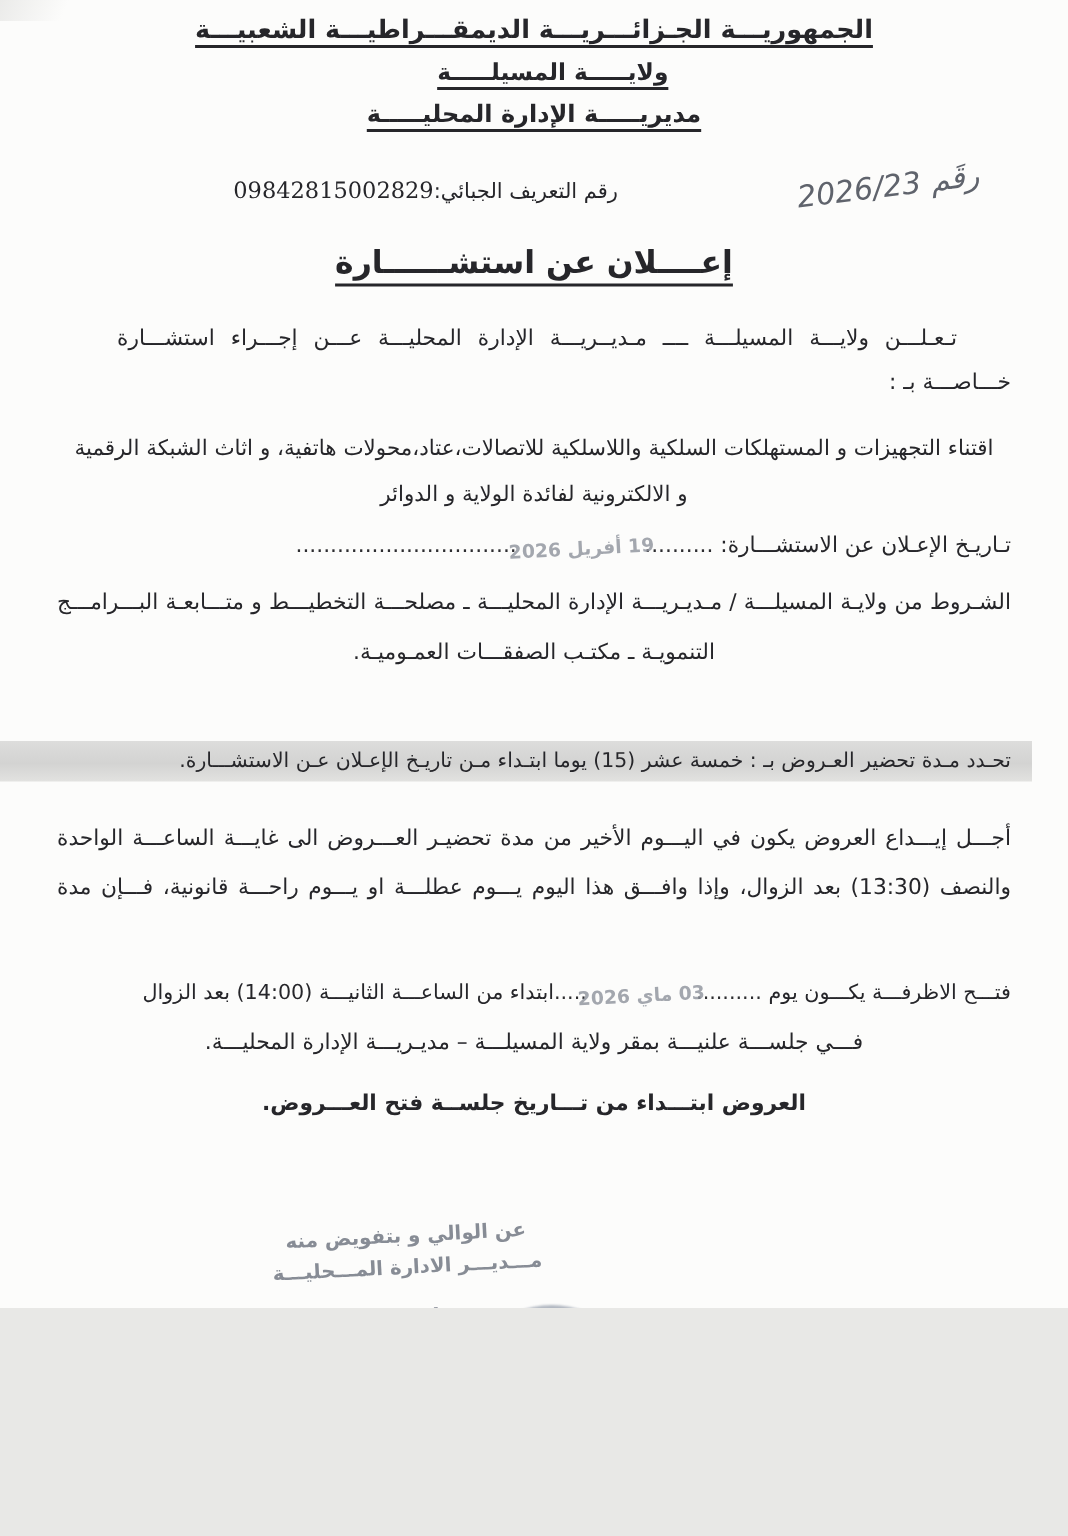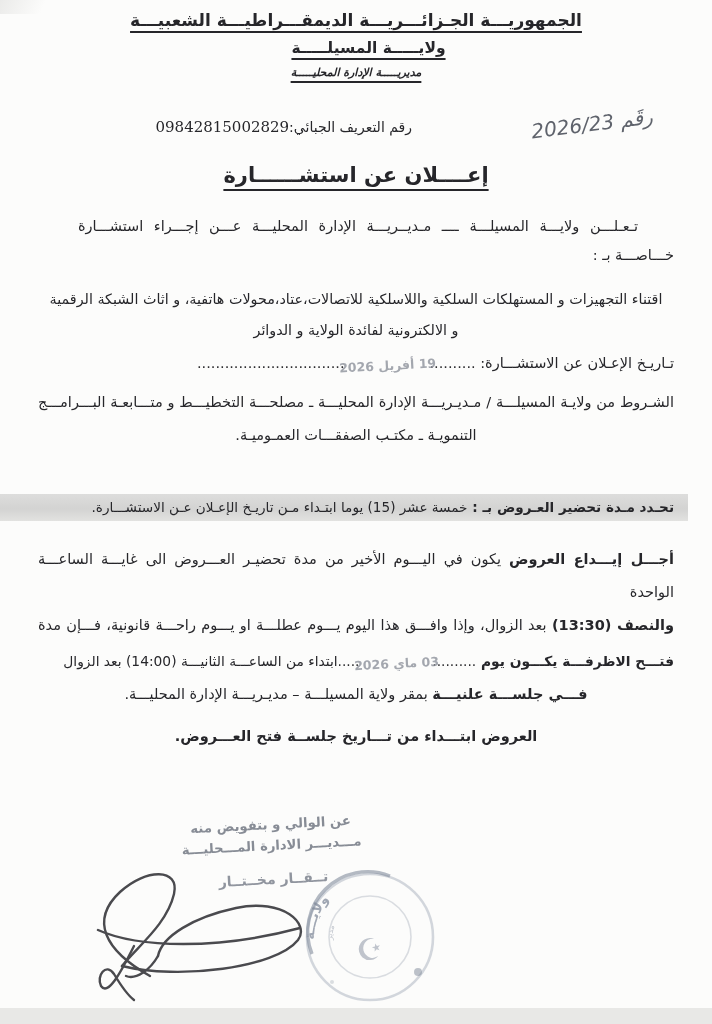--- a/index.html
+++ b/index.html
@@ -1,29 +1,29 @@
 <!DOCTYPE html>
 <html lang="ar" dir="rtl"><head>
 <meta charset="utf-8">
 <style>
   html,body{margin:0;padding:0;background:#e8e8e6;}
   .page{
-    position:relative;width:712px;height:1008px;margin:0 auto;
+    position:relative;width:712px;height:872px;margin:0 auto;
     background:#fcfcfb;overflow:hidden;color:#26262a;
     font-family:"DejaVu Sans",sans-serif;direction:rtl;
   }
   
   .scan-corner{position:absolute;top:0;left:0;width:60px;height:14px;
     background:linear-gradient(115deg,#d9d9d7 0%,rgba(255,255,255,0) 70%);opacity:.5;}
 
   .hdr{position:absolute;top:10px;left:0;right:0;text-align:center;font-weight:bold;}
   .hdr div{margin-bottom:9px;text-decoration:underline;text-underline-offset:5px;text-decoration-thickness:1.6px;}
   .hdr .h1{font-size:17px;letter-spacing:.2px;}
   .hdr .h2{font-size:15.5px;padding-left:25px;}
-  .hdr .h3{font-size:11px;font-style:italic;}
+  .hdr .h3{font-size:16px;}
 
   .taxline{position:absolute;top:118px;right:300px;font-size:14px;white-space:nowrap;}
   .taxline .num{font-family:"DejaVu Serif",serif;font-size:15px;letter-spacing:.5px;}
 
   .handwritten{
     position:absolute;top:112px;right:20px;width:200px;text-align:center;
     color:#5f636c;font-size:20px;font-style:italic;letter-spacing:2px;
     transform:rotate(-7deg);white-space:nowrap;
   }
 
@@ -32,21 +32,21 @@
     font-size:21px;font-weight:bold;text-decoration:underline;
     text-underline-offset:7px;text-decoration-thickness:2px;letter-spacing:.5px;
   }
 
   .blk{position:absolute;right:38px;left:38px;font-size:14.5px;line-height:33px;}
   .ln{display:block;}
   .j{text-align:justify;text-align-last:justify;}
   .c{text-align:center;}
   .r{text-align:right;}
   .indent{text-indent:36px;margin-left:40px;}
-  b,.b{font-weight:bold;}
+  b,.b{font-weight:normal;}
 
   .intro{top:212px;line-height:29px;}
   .subject{top:284px;right:22px;left:22px;line-height:31px;font-size:14.3px;}
   .announce{top:347px;white-space:nowrap;font-size:14.5px;}
   .withdraw{top:386px;}
   .highlight{
     position:absolute;top:494px;left:0;right:24px;padding:2px 14px 3px 6px;
     background:linear-gradient(180deg,#dddddc,#d3d3d2 55%,#e2e2e0);
     font-size:13.6px;line-height:22px;white-space:nowrap;letter-spacing:-.1px;
   }

